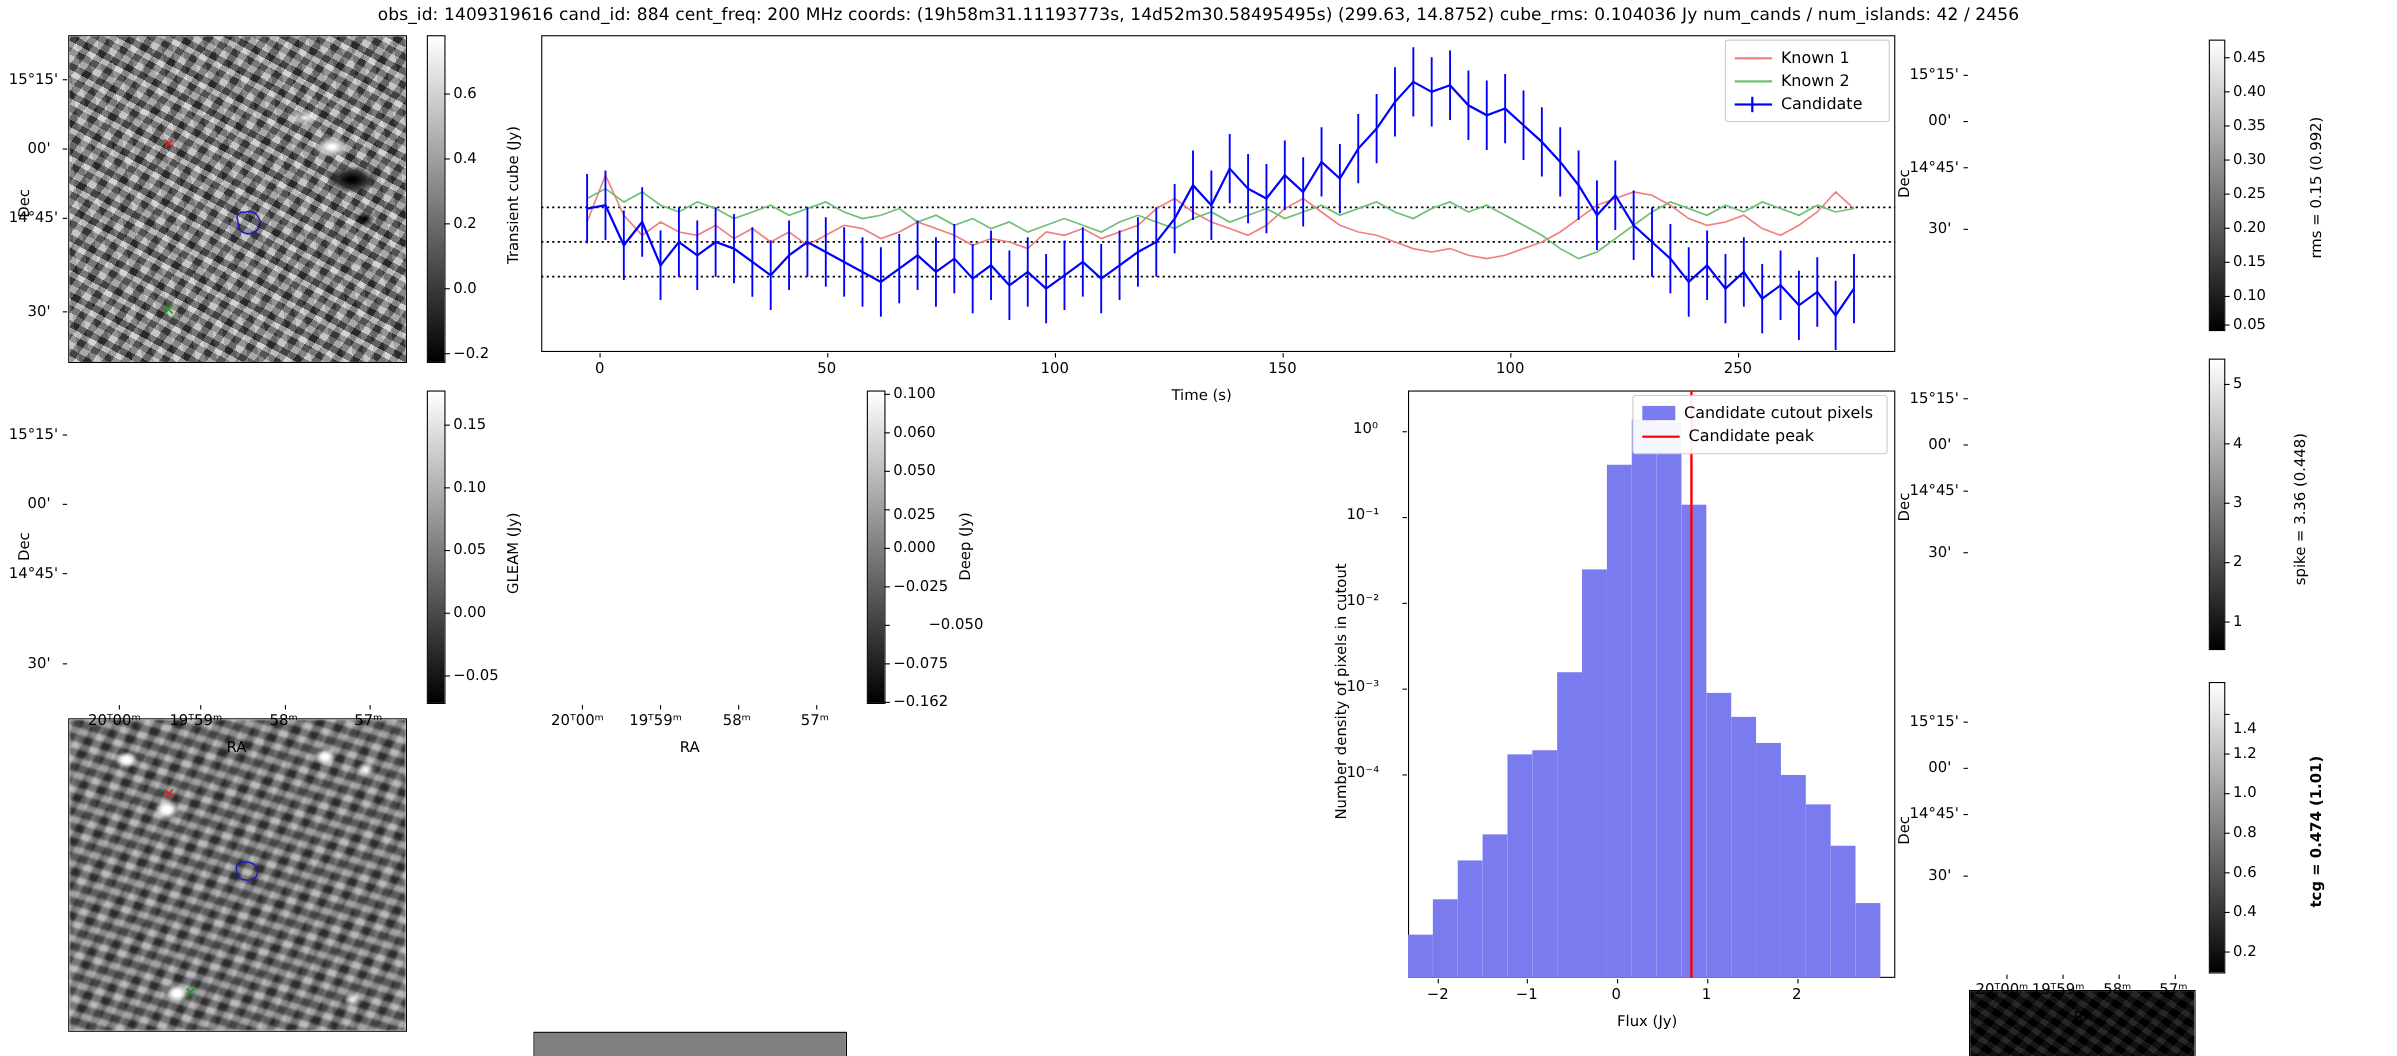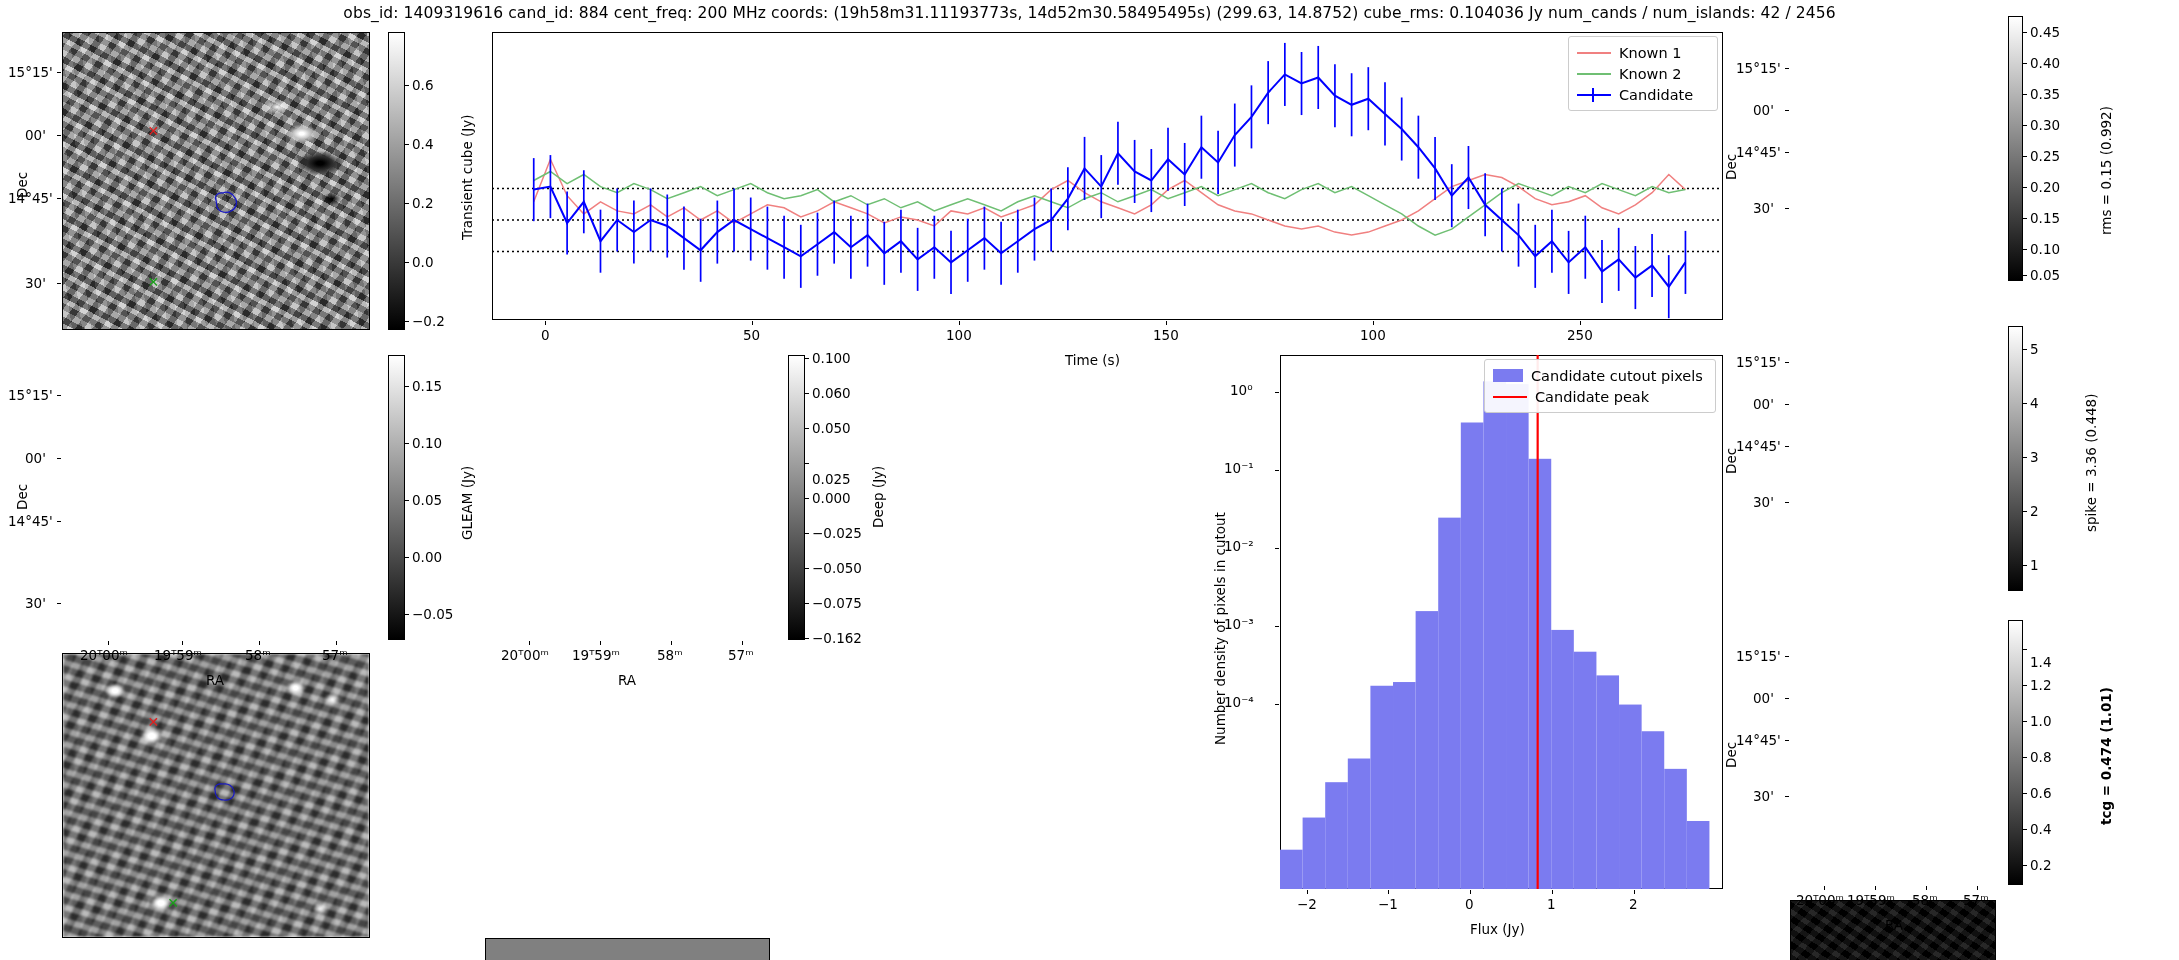--- a/index.html
+++ b/index.html
@@ -185,27 +185,27 @@
 <div class="abs axlabel" style="left:618px;top:672px;">RA</div>
 
 <div class="abs cbar" style="left:788px;top:355px;width:17px;height:285px;">
   <div class="cbtick" style="top:2px;"></div>
     <div class="cblabel" style="top:2px;">0.100</div>
   <div class="cbtick" style="top:37px;"></div>
     <div class="cblabel" style="top:37px;">0.060</div>
   <div class="cbtick" style="top:72px;"></div>
     <div class="cblabel" style="top:72px;">0.050</div>
   <div class="cbtick" style="top:107px;"></div>
-    <div class="cblabel" style="top:123px;">0.025</div>
+    <div class="cblabel" style="top:112px;">0.025</div>
   <div class="cbtick" style="top:142px;"></div>
     <div class="cblabel" style="top:142px;">0.000</div>
   <div class="cbtick" style="top:177px;"></div>
     <div class="cblabel" style="top:177px;">−0.025</div>
   <div class="cbtick" style="top:212px;"></div>
-    <div class="cblabel" style="top:212px;">−0.050</div>
+    <div class="cblabel" style="top:212px;margin-left:32px;">−0.050</div>
   <div class="cbtick" style="top:247px;"></div>
     <div class="cblabel" style="top:247px;">−0.075</div>
   <div class="cbtick" style="top:282px;"></div>
     <div class="cblabel" style="top:282px;">−0.162</div>
 </div>
 <div class="abs cbtitle" style="left:870px;top:528px;">Deep (Jy)</div>
 
 <div class="abs axes" style="left:492px;top:32px;width:1231px;height:288px;"></div>
 <svg class="abs" style="left:492px;top:32px;" width="1231" height="288" viewBox="0 0 1231 288">
     <line x1="0" y1="156.4294736842105" x2="1231" y2="156.4294736842105" stroke="#000000" stroke-width="1.6" stroke-dasharray="2,3"></line>
@@ -380,21 +380,21 @@
 </div>
 <div class="abs tick tickv" style="left:1785px;top:68px;"></div>
 <div class="abs tick tickv" style="left:1785px;top:110px;"></div>
 <div class="abs tick tickv" style="left:1785px;top:152px;"></div>
 <div class="abs tick tickv" style="left:1785px;top:208px;"></div>
 <div class="abs ticktxt" style="left:1736px;top:60px;">15°15'</div>
 <div class="abs ticktxt" style="left:1753px;top:102px;">00'</div>
 <div class="abs ticktxt" style="left:1736px;top:144px;">14°45'</div>
 <div class="abs ticktxt" style="left:1753px;top:200px;">30'</div>
 <div class="abs axlabel rot" style="left:1723px;top:180px;">Dec</div>
-<div class="abs cbar" style="left:2008px;top:16px;width:15px;height:265px;">
+<div class="abs cbar" style="left:2008px;top:36px;width:15px;height:265px;">
   <div class="cbtick" style="top:15px;"></div>
     <div class="cblabel" style="top:15px;">0.45</div>
   <div class="cbtick" style="top:46px;"></div>
     <div class="cblabel" style="top:46px;">0.40</div>
   <div class="cbtick" style="top:77px;"></div>
     <div class="cblabel" style="top:77px;">0.35</div>
   <div class="cbtick" style="top:108px;"></div>
     <div class="cblabel" style="top:108px;">0.30</div>
   <div class="cbtick" style="top:139px;"></div>
     <div class="cblabel" style="top:139px;">0.25</div>

